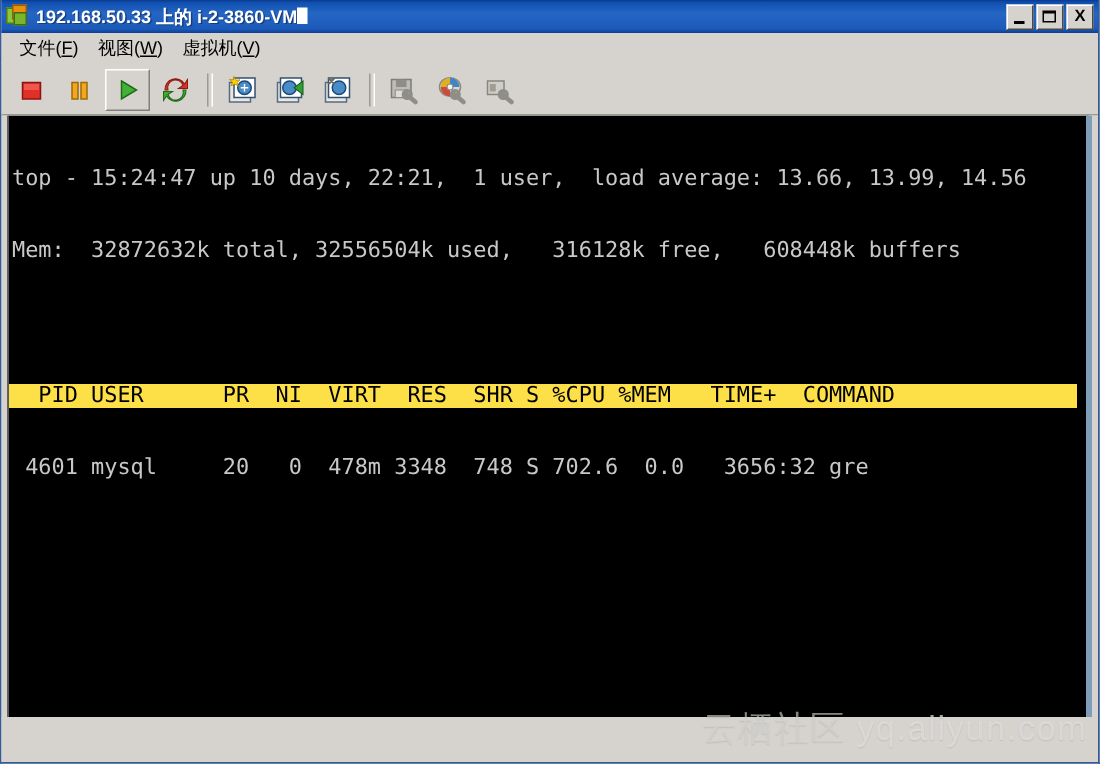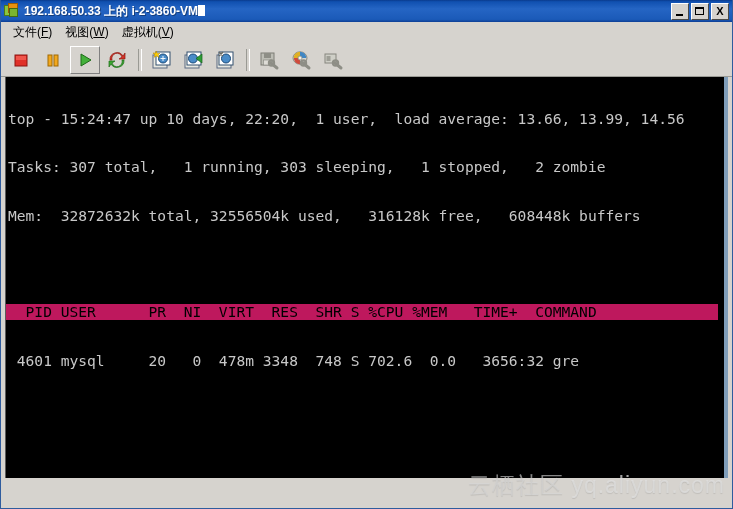--- a/index.html
+++ b/index.html
@@ -213,21 +213,21 @@
     letter-spacing: 0px;
     white-space: pre;
     padding-top: 2px;
   }
   .term .line {
     height: 16.1px;
     white-space: pre;
     padding-left: 2px;
   }
   .term .line.hdr {
-    background: #be185d;
+    background: #fde047;
     color: #000000;
     width: 712px;
     box-sizing: border-box;
   }
   .term-scroll-right {
     position: absolute;
     right: 4px;
     top: 0;
     width: 4px;
     height: 401px;
@@ -388,22 +388,21 @@
         <rect x="4.5" y="7" width="4" height="5" fill="#9e9e96"></rect>
         <path d="M13 14 l6 5" stroke="#8e8e86" stroke-width="3" stroke-linecap="round"></path>
         <circle cx="13.5" cy="14" r="2.6" fill="none" stroke="#8e8e86" stroke-width="2.2"></circle>
       </svg>
     </div>
 
   </div>
 
   <div class="term-outer">
     <div class="term">
-      <div class="line">top - 15:24:47 up 10 days, 22:20,  1 user,  load average: 13.66, 13.99, 14.56</div>
-      <div class="line">Tasks: 307 total,   1 running, 303 sleeping,   1 stopped,   2 zombie</div>
+      <div class="line">top - 15:24:47 up 10 days, 22:21,  1 user,  load average: 13.66, 13.99, 14.56</div>
       <div class="line">Mem:  32872632k total, 32556504k used,   316128k free,   608448k buffers</div>
       <div class="line"> </div>
       <div class="line hdr">  PID USER      PR  NI  VIRT  RES  SHR S %CPU %MEM   TIME+  COMMAND</div>
       <div class="line"> 4601 mysql     20   0  478m 3348  748 S 702.6  0.0   3656:32 gre</div>
       
       
       
       
       
       

